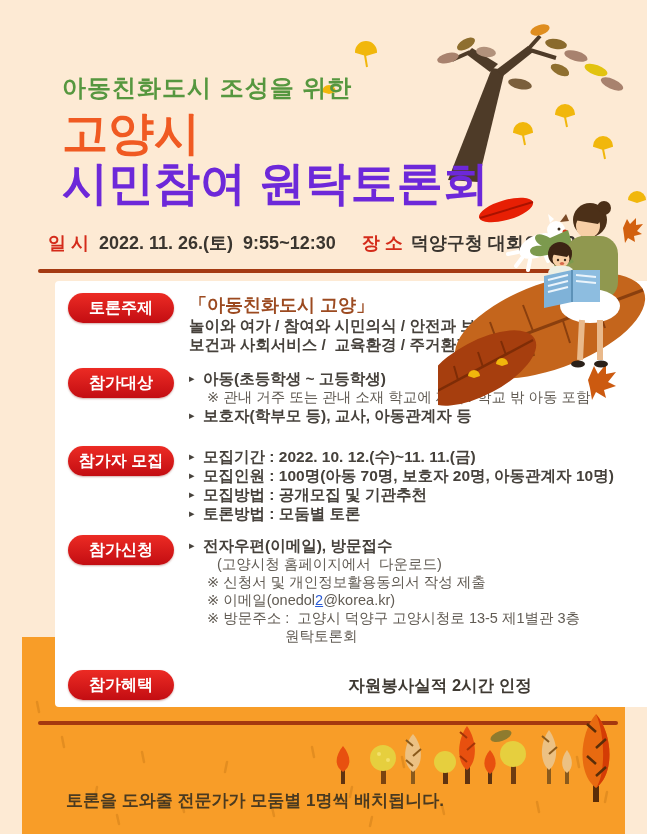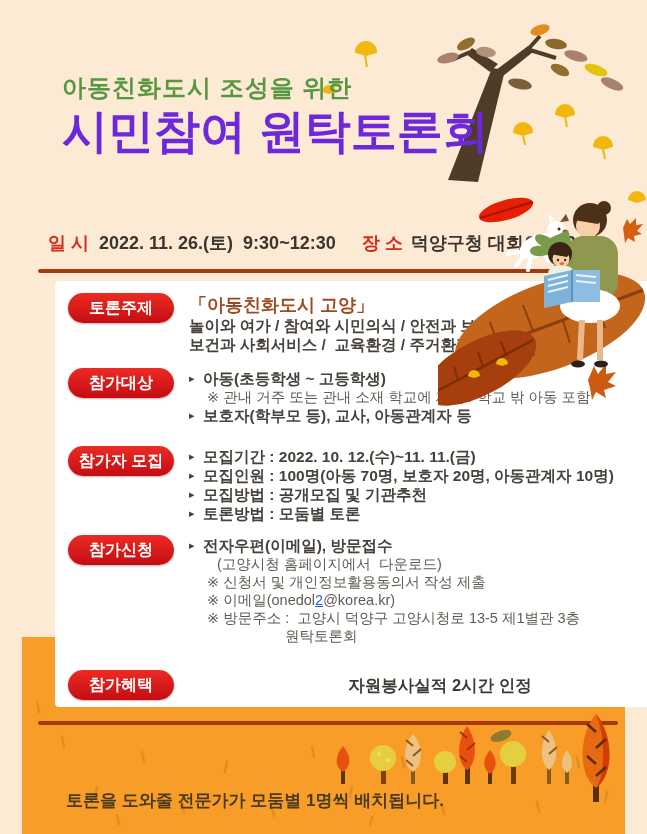--- a/index.html
+++ b/index.html
@@ -77,26 +77,27 @@
       <path d="M322,92 a7,7 0 0 1 14,0 l-7,2 Z"></path>
       <path d="M514,132 a9,9 0 0 1 18,0 l-9,3 Z M523,135 l2,10" stroke="#f1b70c" stroke-width="2"></path>
       <path d="M556,114 a9,9 0 0 1 18,0 l-9,3 Z M565,117 l2,10" stroke="#f1b70c" stroke-width="2"></path>
       <path d="M594,146 a9,9 0 0 1 18,0 l-9,3 Z M603,149 l2,10" stroke="#f1b70c" stroke-width="2"></path>
       <path d="M628,200 a9,9 0 0 1 18,0 l-9,3 Z"></path>
     </g>
   </svg>
 
   <div class="title-block">
     <div class="eyebrow">아동친화도시 조성을 위한</div>
+    <div class="title-1">고양시</div>
     <div class="title-2">시민참여 원탁토론회</div>
   </div>
 
   <div class="meta-row">
     <span class="meta-label">일 시</span>
-    <span class="meta-value">2022. 11. 26.(토)  9:30~12:30</span>
+    <span class="meta-value">2022. 11. 26.(토)  9:55~12:30</span>
     <span class="meta-gap"></span>
     <span class="meta-label">장 소</span>
     <span class="meta-value" style="margin-left:8px;">덕양구청 대회의실(2층)</span>
   </div>
 
   <div class="divider"></div>
 
   <div class="orange-panel">
     <svg class="footer-dashes" viewBox="0 0 603 197">
       <g stroke="#e08b1f" stroke-width="2.5" stroke-linecap="round" opacity="0.85">

